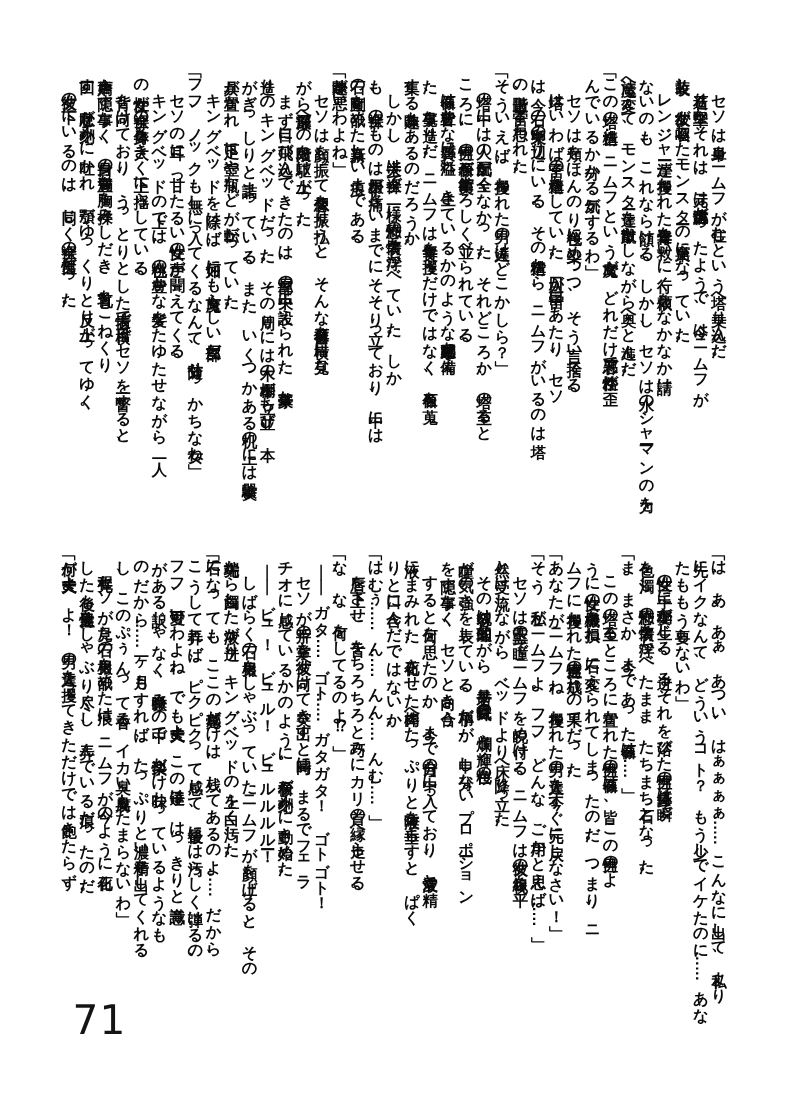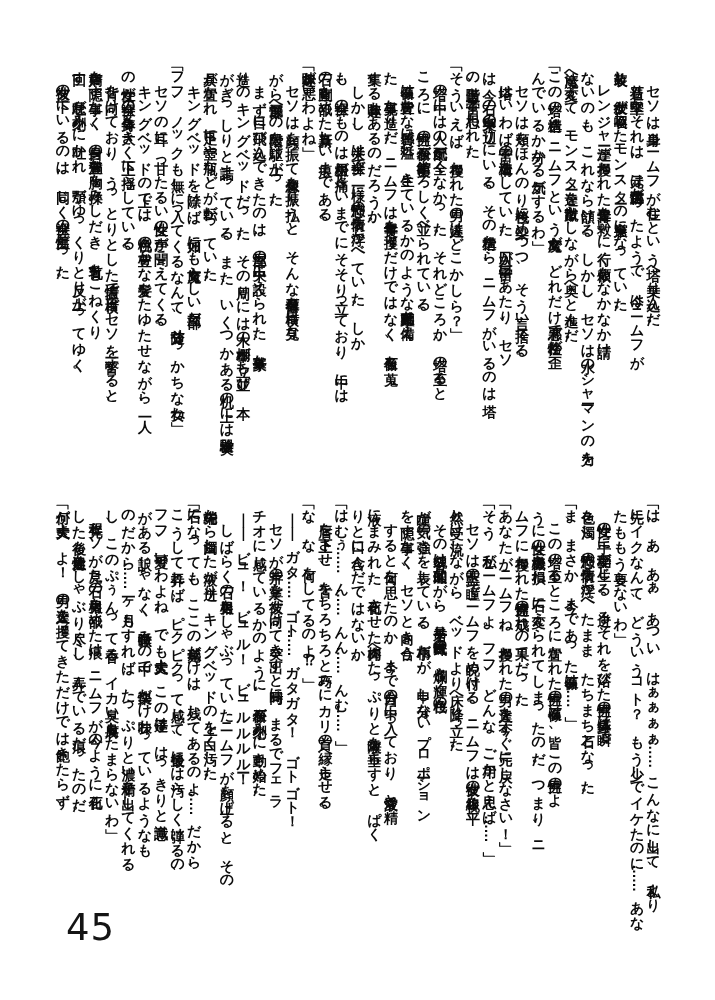--- a/index.html
+++ b/index.html
@@ -128,14 +128,14 @@
       <div class="vline">「石になっても、ここの感覚だけは、残してあるのよ……だから、</div>
       <div class="vline">こうして弄れば、ピクピクって感じて、最後には汚らしく弾けるの、</div>
       <div class="vline">フフ、可愛いわよね。でも大丈夫よ、この子達は、はっきりと意識</div>
       <div class="vline">がある訳じゃなく、微睡みの中で、快楽だけ味わっているようなも</div>
       <div class="vline">のだから……一ヶ月もすれば、たっぷりと濃い精子を出してくれる</div>
       <div class="vline">し、このぷぅんって香る、イカ臭い腐臭もたまらないわ」</div>
       <div class="vline">　先程セソが見た石の男根を舐めた痕は、ニムフが今のように石化</div>
       <div class="vline">した後も男性達をしゃぶり尽くし、弄んでいる痕だったのだ。</div>
       <div class="vline">「何が大丈夫よ、よ！　男の人達を攫ってきただけでは飽きたらず、</div>
     </div>
-  <div class="page-number">45</div>
+  <div class="page-number">71</div>
 </div>
 
 </body></html>

